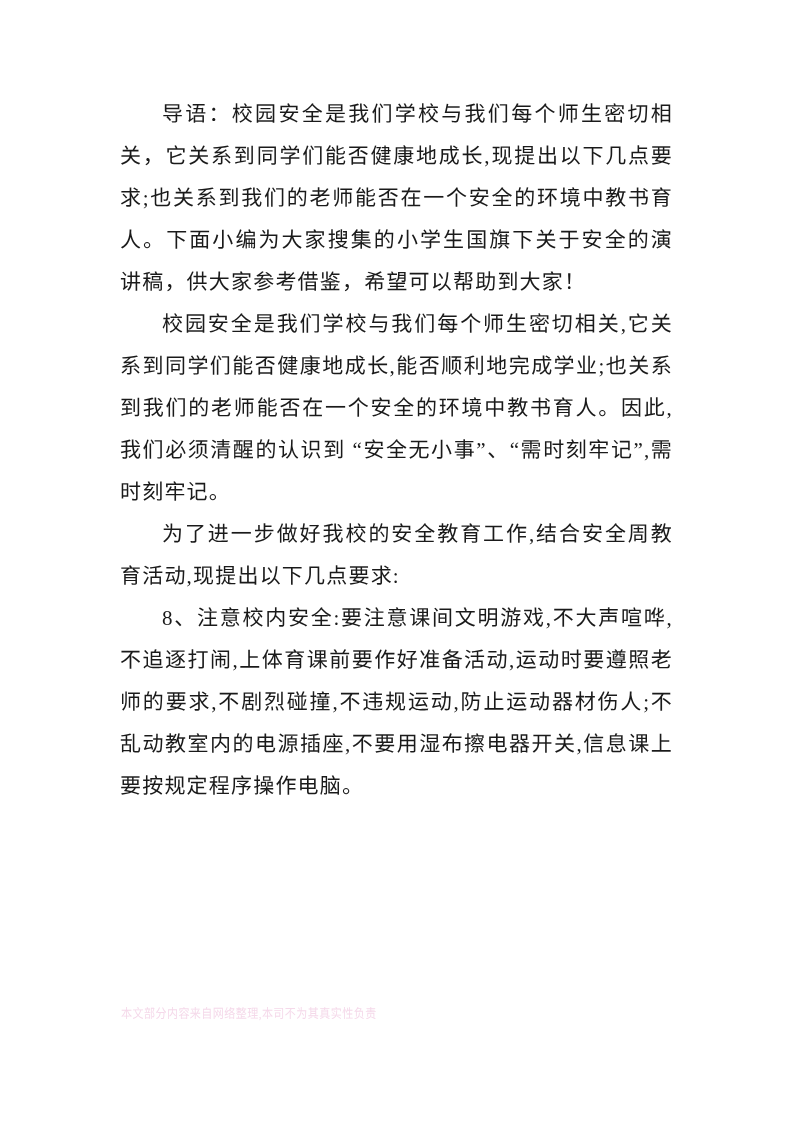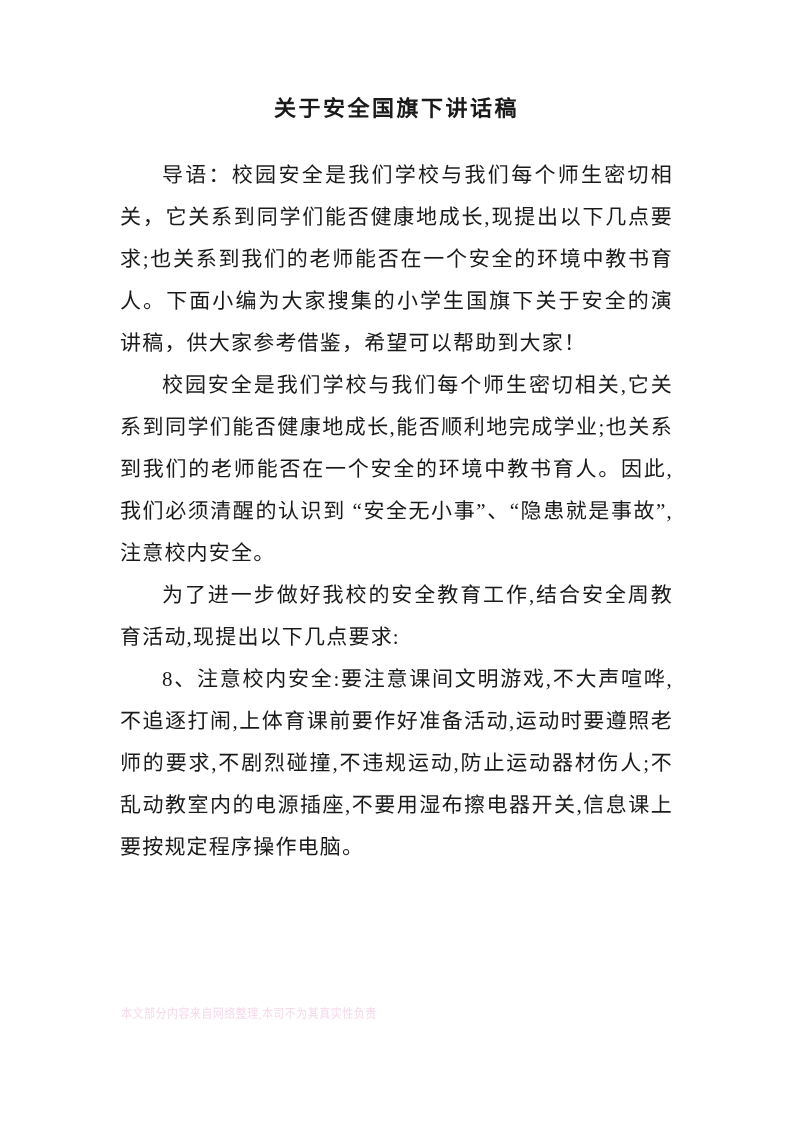--- a/index.html
+++ b/index.html
@@ -56,27 +56,26 @@
     transform-origin: left center;
     white-space: nowrap;
     user-select: none;
   }
 </style>
 </head>
 <body>
 
 <div class="page">
   <div class="content">
-    <h1 class="doc-title">关于安全国旗下讲话稿</h1>
 
     <p class="body-para">导语：校园安全是我们学校与我们每个师生密切相关，它关系到同学们能否健康地成长,现提出以下几点要求;也关系到我们的老师能否在一个安全的环境中教书育人。下面小编为大家搜集的小学生国旗下关于安全的演讲稿，供大家参考借鉴，希望可以帮助到大家！</p>
 
 
 
-    <p class="body-para">校园安全是我们学校与我们每个师生密切相关,它关系到同学们能否健康地成长,能否顺利地完成学业;也关系到我们的老师能否在一个安全的环境中教书育人。因此,我们必须清醒的认识到 “安全无小事”、“隐患就是事故”,注意校内安全。</p>
+    <p class="body-para">校园安全是我们学校与我们每个师生密切相关,它关系到同学们能否健康地成长,能否顺利地完成学业;也关系到我们的老师能否在一个安全的环境中教书育人。因此,我们必须清醒的认识到 “安全无小事”、“需时刻牢记”,需时刻牢记。</p>
 
     <p class="body-para">为了进一步做好我校的安全教育工作,结合安全周教育活动,现提出以下几点要求:</p>
 
     <p class="body-para">8、注意校内安全:要注意课间文明游戏,不大声喧哗,不追逐打闹,上体育课前要作好准备活动,运动时要遵照老师的要求,不剧烈碰撞,不违规运动,防止运动器材伤人;不乱动教室内的电源插座,不要用湿布擦电器开关,信息课上要按规定程序操作电脑。</p>
   </div>
 
   <div class="watermark">本文部分内容来自网络整理,本司不为其真实性负责</div>
 </div>
 
 </body></html>

